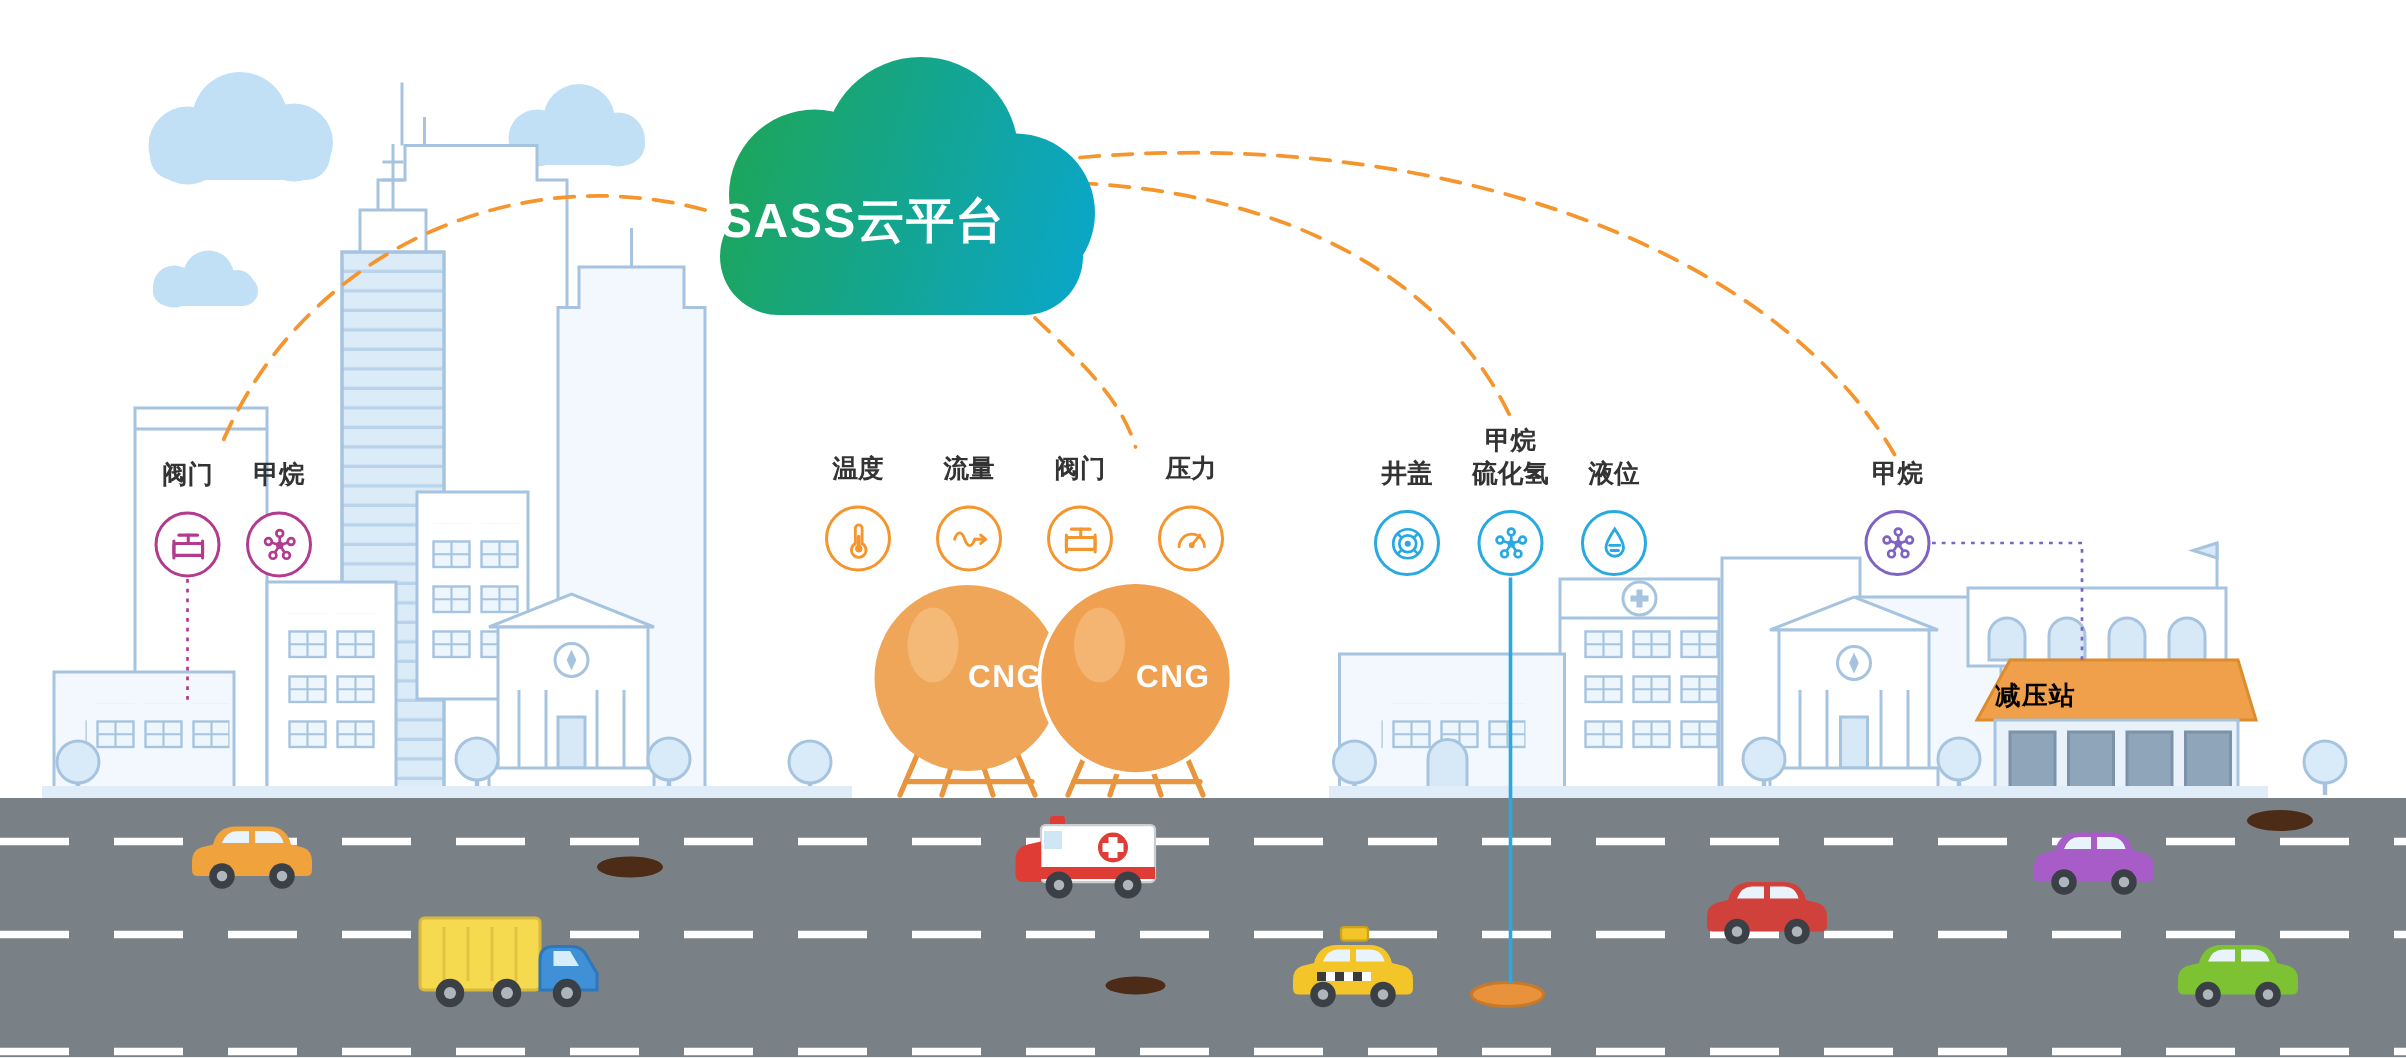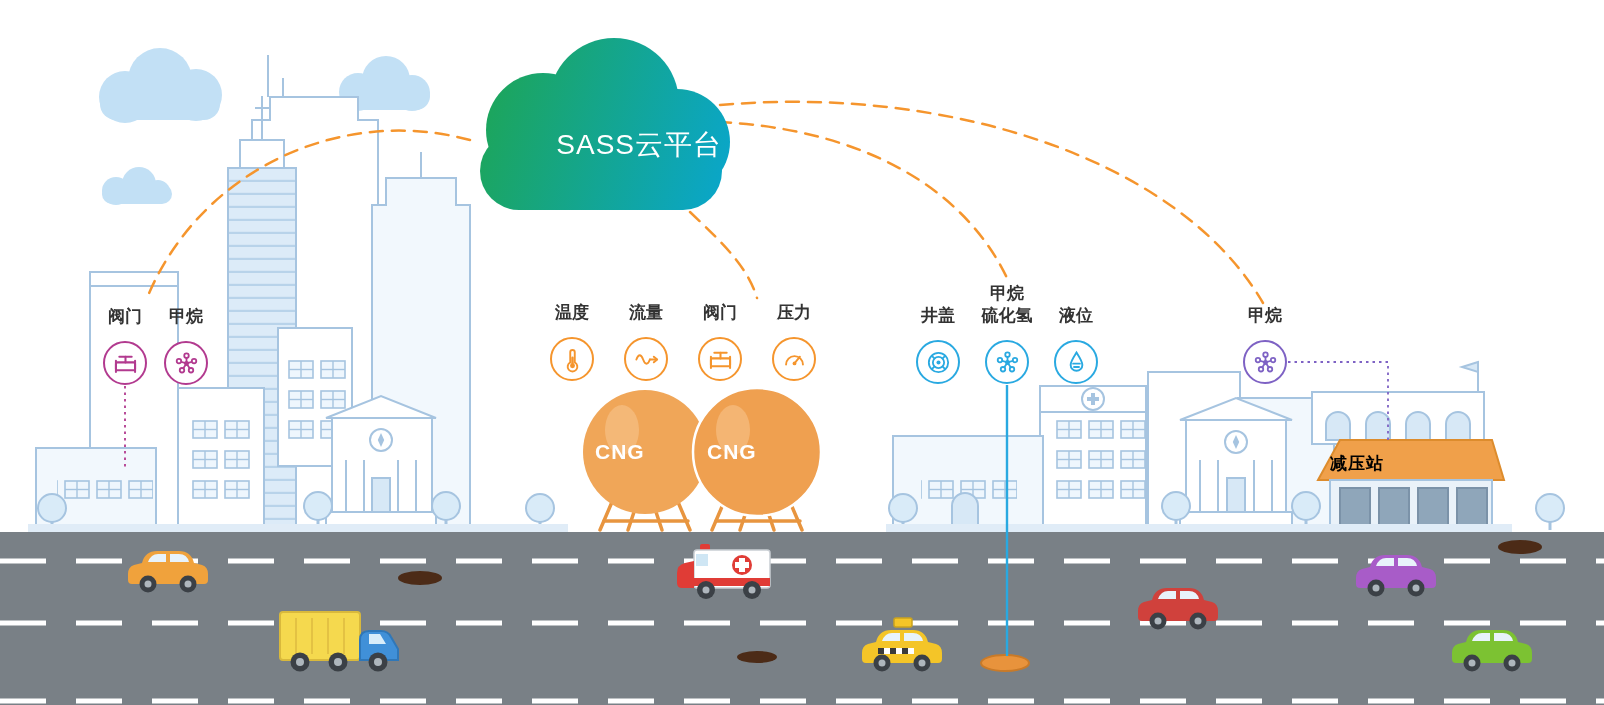--- a/index.html
+++ b/index.html
@@ -1,33 +1,33 @@
 <!DOCTYPE html>
 <html><head>
 <meta charset="utf-8">
 <style>
   *{margin:0;padding:0;box-sizing:border-box}
   html,body{background:#fff}
   body{font-family:"Liberation Sans","DejaVu Sans",sans-serif}
   #stage{position:relative;width:1604px;height:705px;background:#fff;overflow:hidden}
   #bg{position:absolute;left:0;top:0}
-  .cloud-label{position:absolute;left:480px;top:126px;width:242px;text-align:right;
-    font-size:28px;font-weight:normal;color:#fff;letter-spacing:1px}
+  .cloud-label{position:absolute;left:480px;top:126px;width:242px;text-align:left;
+    font-size:32px;font-weight:bold;color:#fff;letter-spacing:1px}
   .sensor-group{position:absolute;display:flex;align-items:flex-end}
   .sensor{display:flex;flex-direction:column;align-items:center;width:56px}
   .s-label{font-weight:bold;font-size:17px;line-height:22px;color:#333;text-align:center;white-space:nowrap}
   .s-circle{width:44px;height:44px;border-radius:50%;background:#fff;margin-top:13px;
     display:flex;align-items:center;justify-content:center}
   .s-circle svg{width:27px;height:27px;display:block}
   .magenta{border:2.5px solid #b23a8f;color:#b23a8f}
   .orange {border:2.5px solid #f5952d;color:#f5952d}
   .blue   {border:2.5px solid #29a9e1;color:#29a9e1}
   .purple {border:2px  solid #7e62c4;color:#7e62c4}
   .gap18{gap:18px}.gap13{gap:13px}.gap5{gap:5px}
-  .tank-label{position:absolute;width:100px;text-align:left;color:#fff;font-weight:bold;
+  .tank-label{position:absolute;width:100px;text-align:right;color:#fff;font-weight:bold;
     font-size:21px;letter-spacing:1px}
   .station-label{position:absolute;left:1330px;top:452px;width:164px;text-align:left;
     color:#000000;font-weight:bold;font-size:17px;letter-spacing:1px}
 </style>
 </head>
 <body>
 
 <div id="stage">
 
 <svg id="bg" width="1604" height="705" viewBox="0 0 1604 705">

